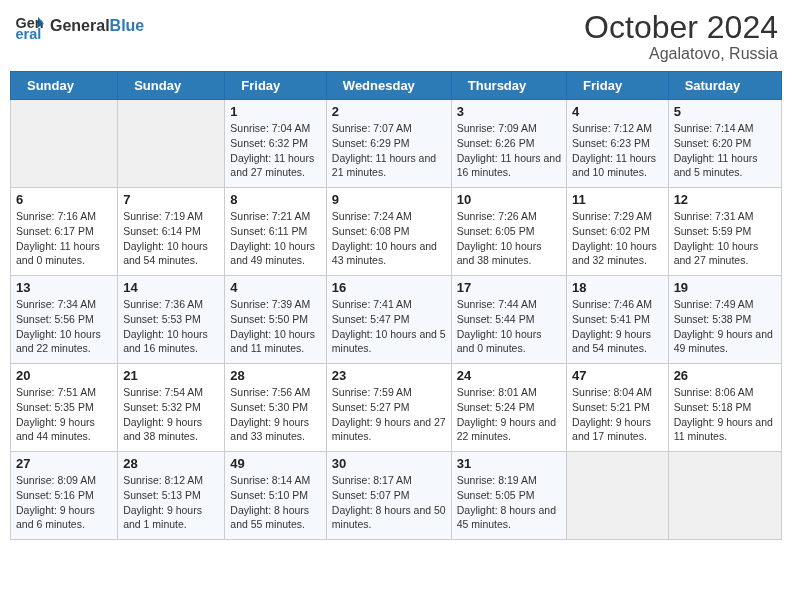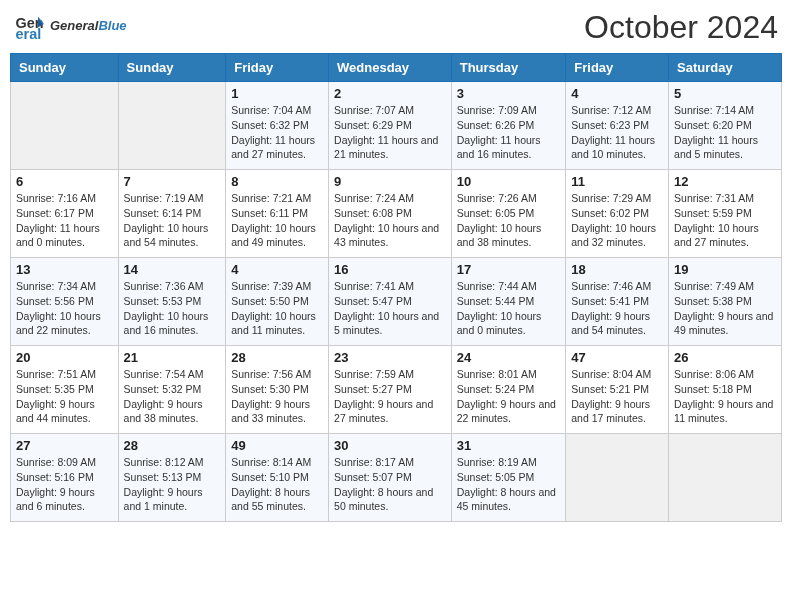--- a/index.html
+++ b/index.html
@@ -40,21 +40,21 @@
       color: #555;
     }
     table {
       width: 100%;
       border-collapse: collapse;
       font-size: 11px;
     }
     thead tr th {
       background-color: #2d7bb6;
       color: #fff;
-      padding: 6px 8px;
+      padding: 6px 16px;
       text-align: left;
       font-size: 13px;
       font-weight: bold;
       border: 1px solid #1a6fb5;
     }
     tbody tr td {
       border: 1px solid #ccc;
       vertical-align: top;
       padding: 4px 5px;
       min-height: 80px;
@@ -85,27 +85,28 @@
 
 <div class="header">
   <div class="logo">
     <svg class="logo-icon" viewBox="0 0 40 40">
       <text x="2" y="22" font-size="18" font-weight="bold" fill="#333">Gen</text>
       <text x="2" y="36" font-size="18" font-weight="bold" fill="#2d7bb6">eral</text>
       <polygon points="30,8 38,18 30,16" fill="#2d7bb6"></polygon>
       <polygon points="30,10 36,18 30,22" fill="#1a5a9a"></polygon>
     </svg>
     <div>
-      <div style="font-size:13px;font-weight:bold;line-height:1.1;font-style:italic;">
+      <div style="font-size:16px;font-weight:bold;line-height:1.1;">
         <span style="color:#333">General</span><span style="color:#2d7bb6">Blue</span>
       </div>
     </div>
   </div>
   <div class="title-block">
     <div class="month-title">October 2024</div>
+    <div class="location">Agalatovo, Russia</div>
   </div>
 </div>
 
 <table>
   <thead>
     <tr>
     <th>Sunday</th>
         <th>Sunday</th>
         <th>Friday</th>
         <th>Wednesday</th>

